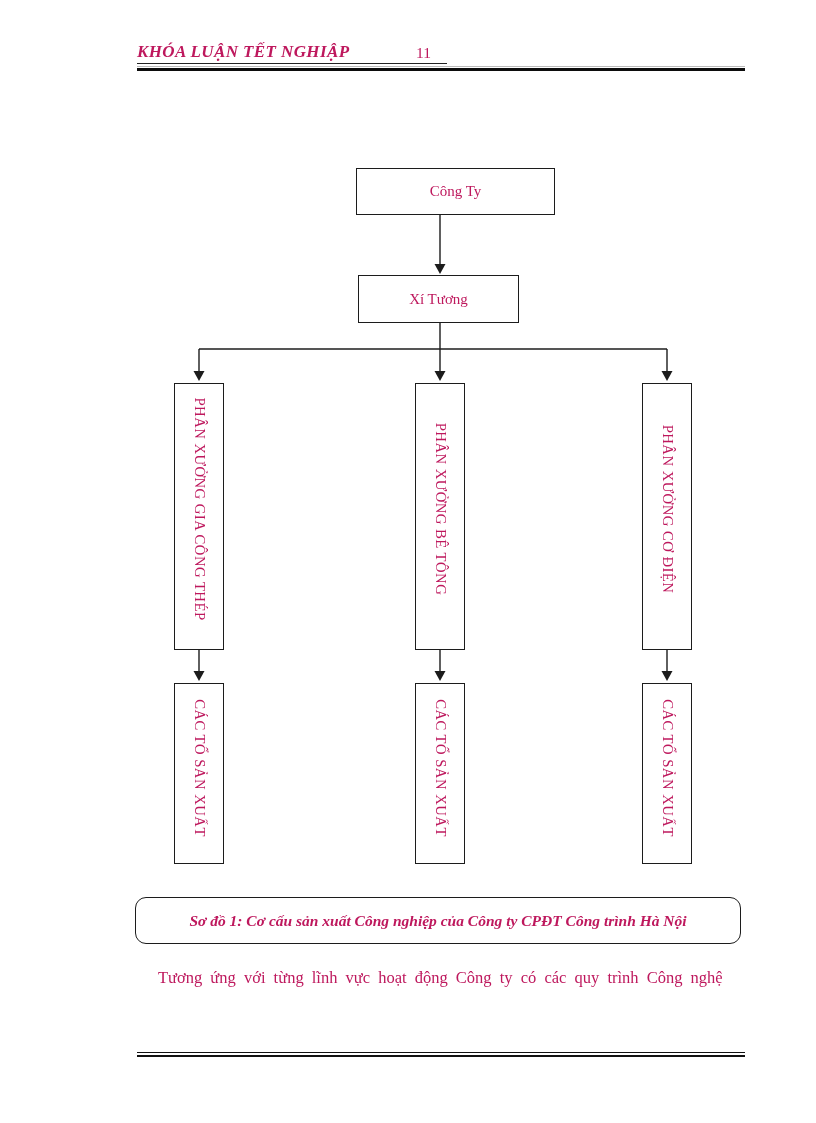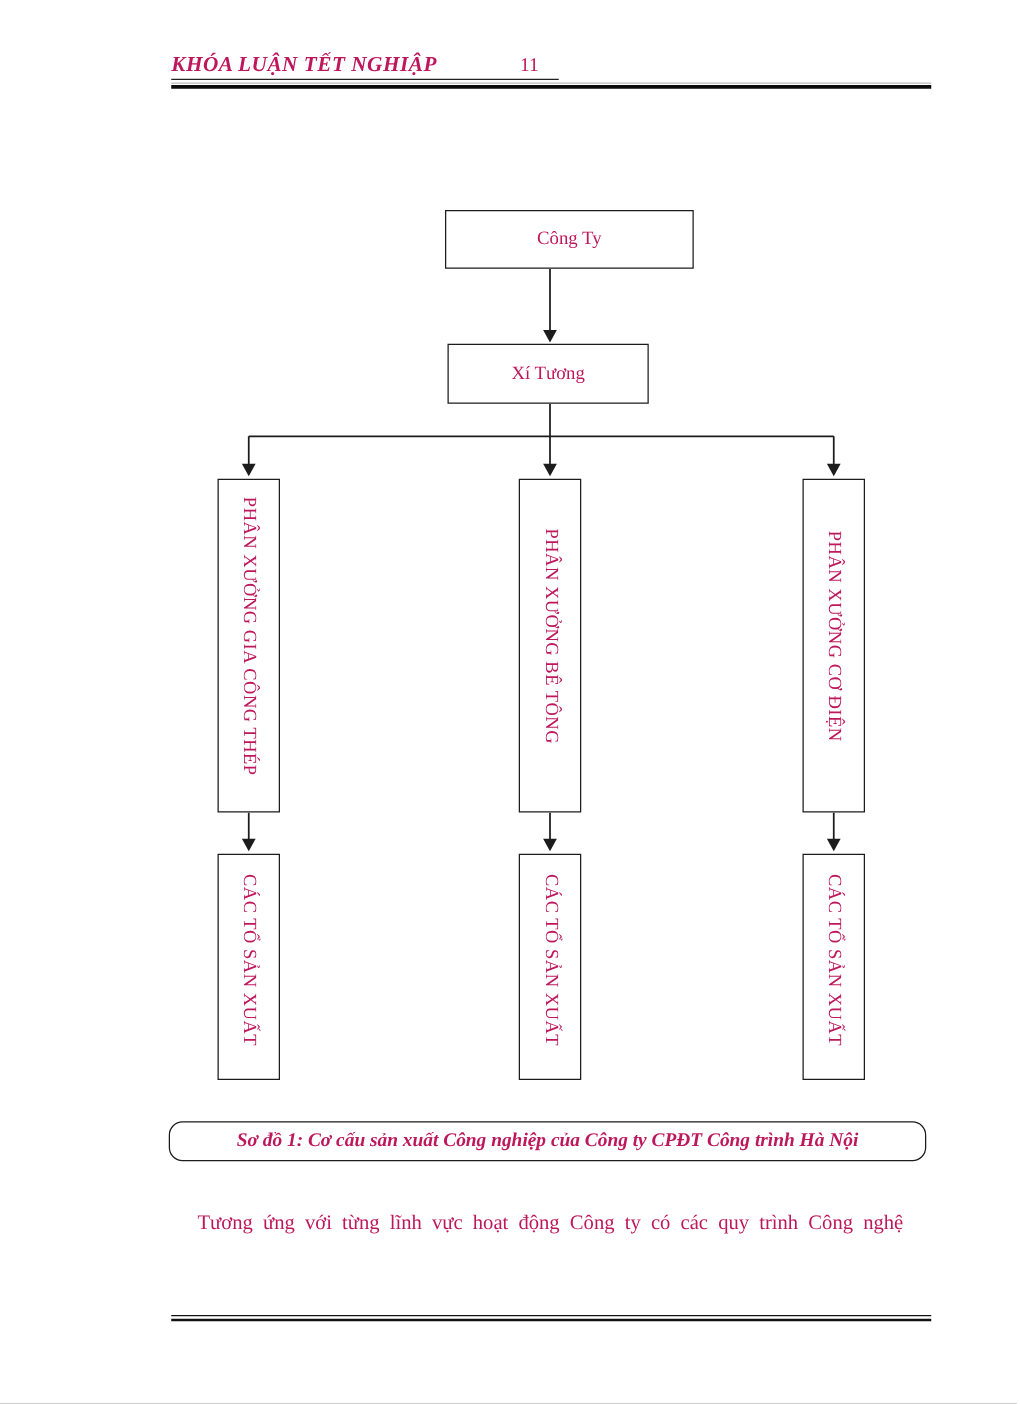--- a/index.html
+++ b/index.html
@@ -45,21 +45,21 @@
   }
   .node-w1 { left:174px; top:383px; width:50px; height:267px; }
   .node-w2 { left:415px; top:383px; width:50px; height:267px; }
   .node-w3 { left:642px; top:383px; width:50px; height:267px; }
   .node-t1 { left:174px; top:683px; width:50px; height:181px; }
   .node-t2 { left:415px; top:683px; width:50px; height:181px; }
   .node-t3 { left:642px; top:683px; width:50px; height:181px; }
 
   
   .caption-box {
-    position:absolute; left:135px; top:897px; width:606px; height:32px;
+    position:absolute; left:135px; top:897px; width:606px; height:47px;
     border:1.6px solid #1c1c1c; border-radius:11px;
     display:flex; align-items:center; justify-content:center;
     font-size:15.5px; font-weight:bold; font-style:italic;
     white-space:nowrap;
   }
 
   
   .body-par {
     position:absolute; left:128px; top:966px; width:600px;
     font-size:16.5px; line-height:1.4;

